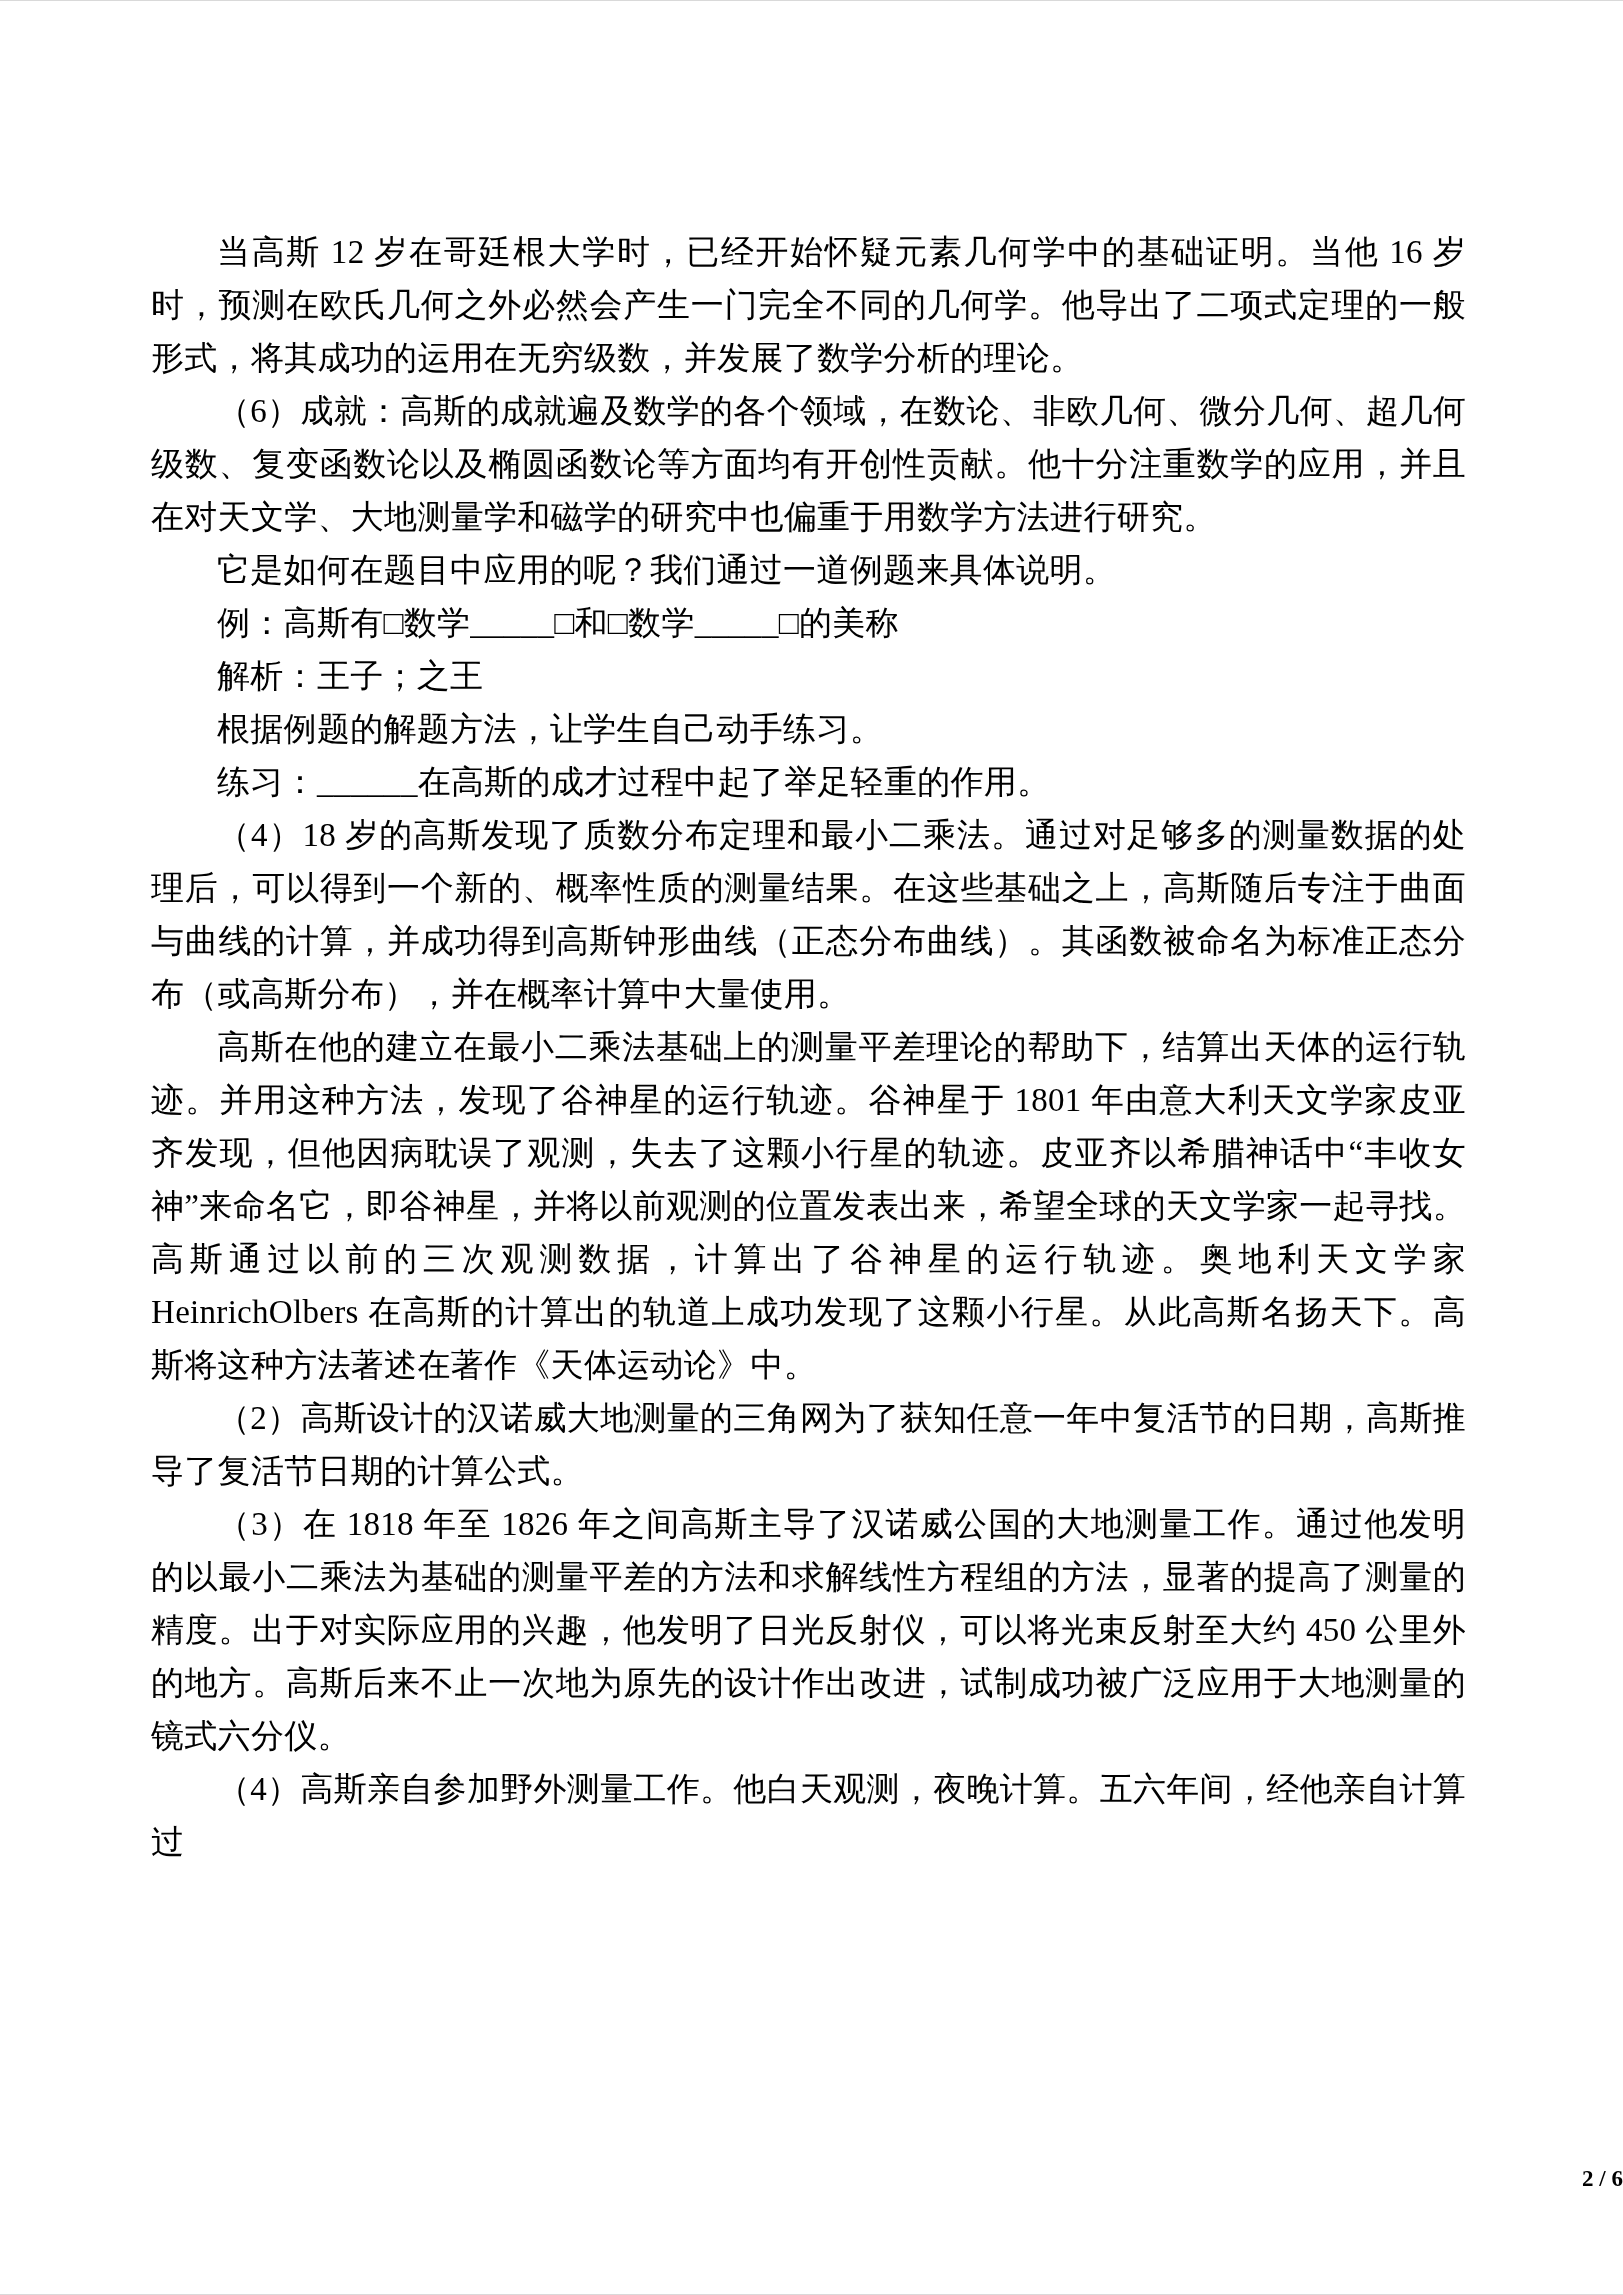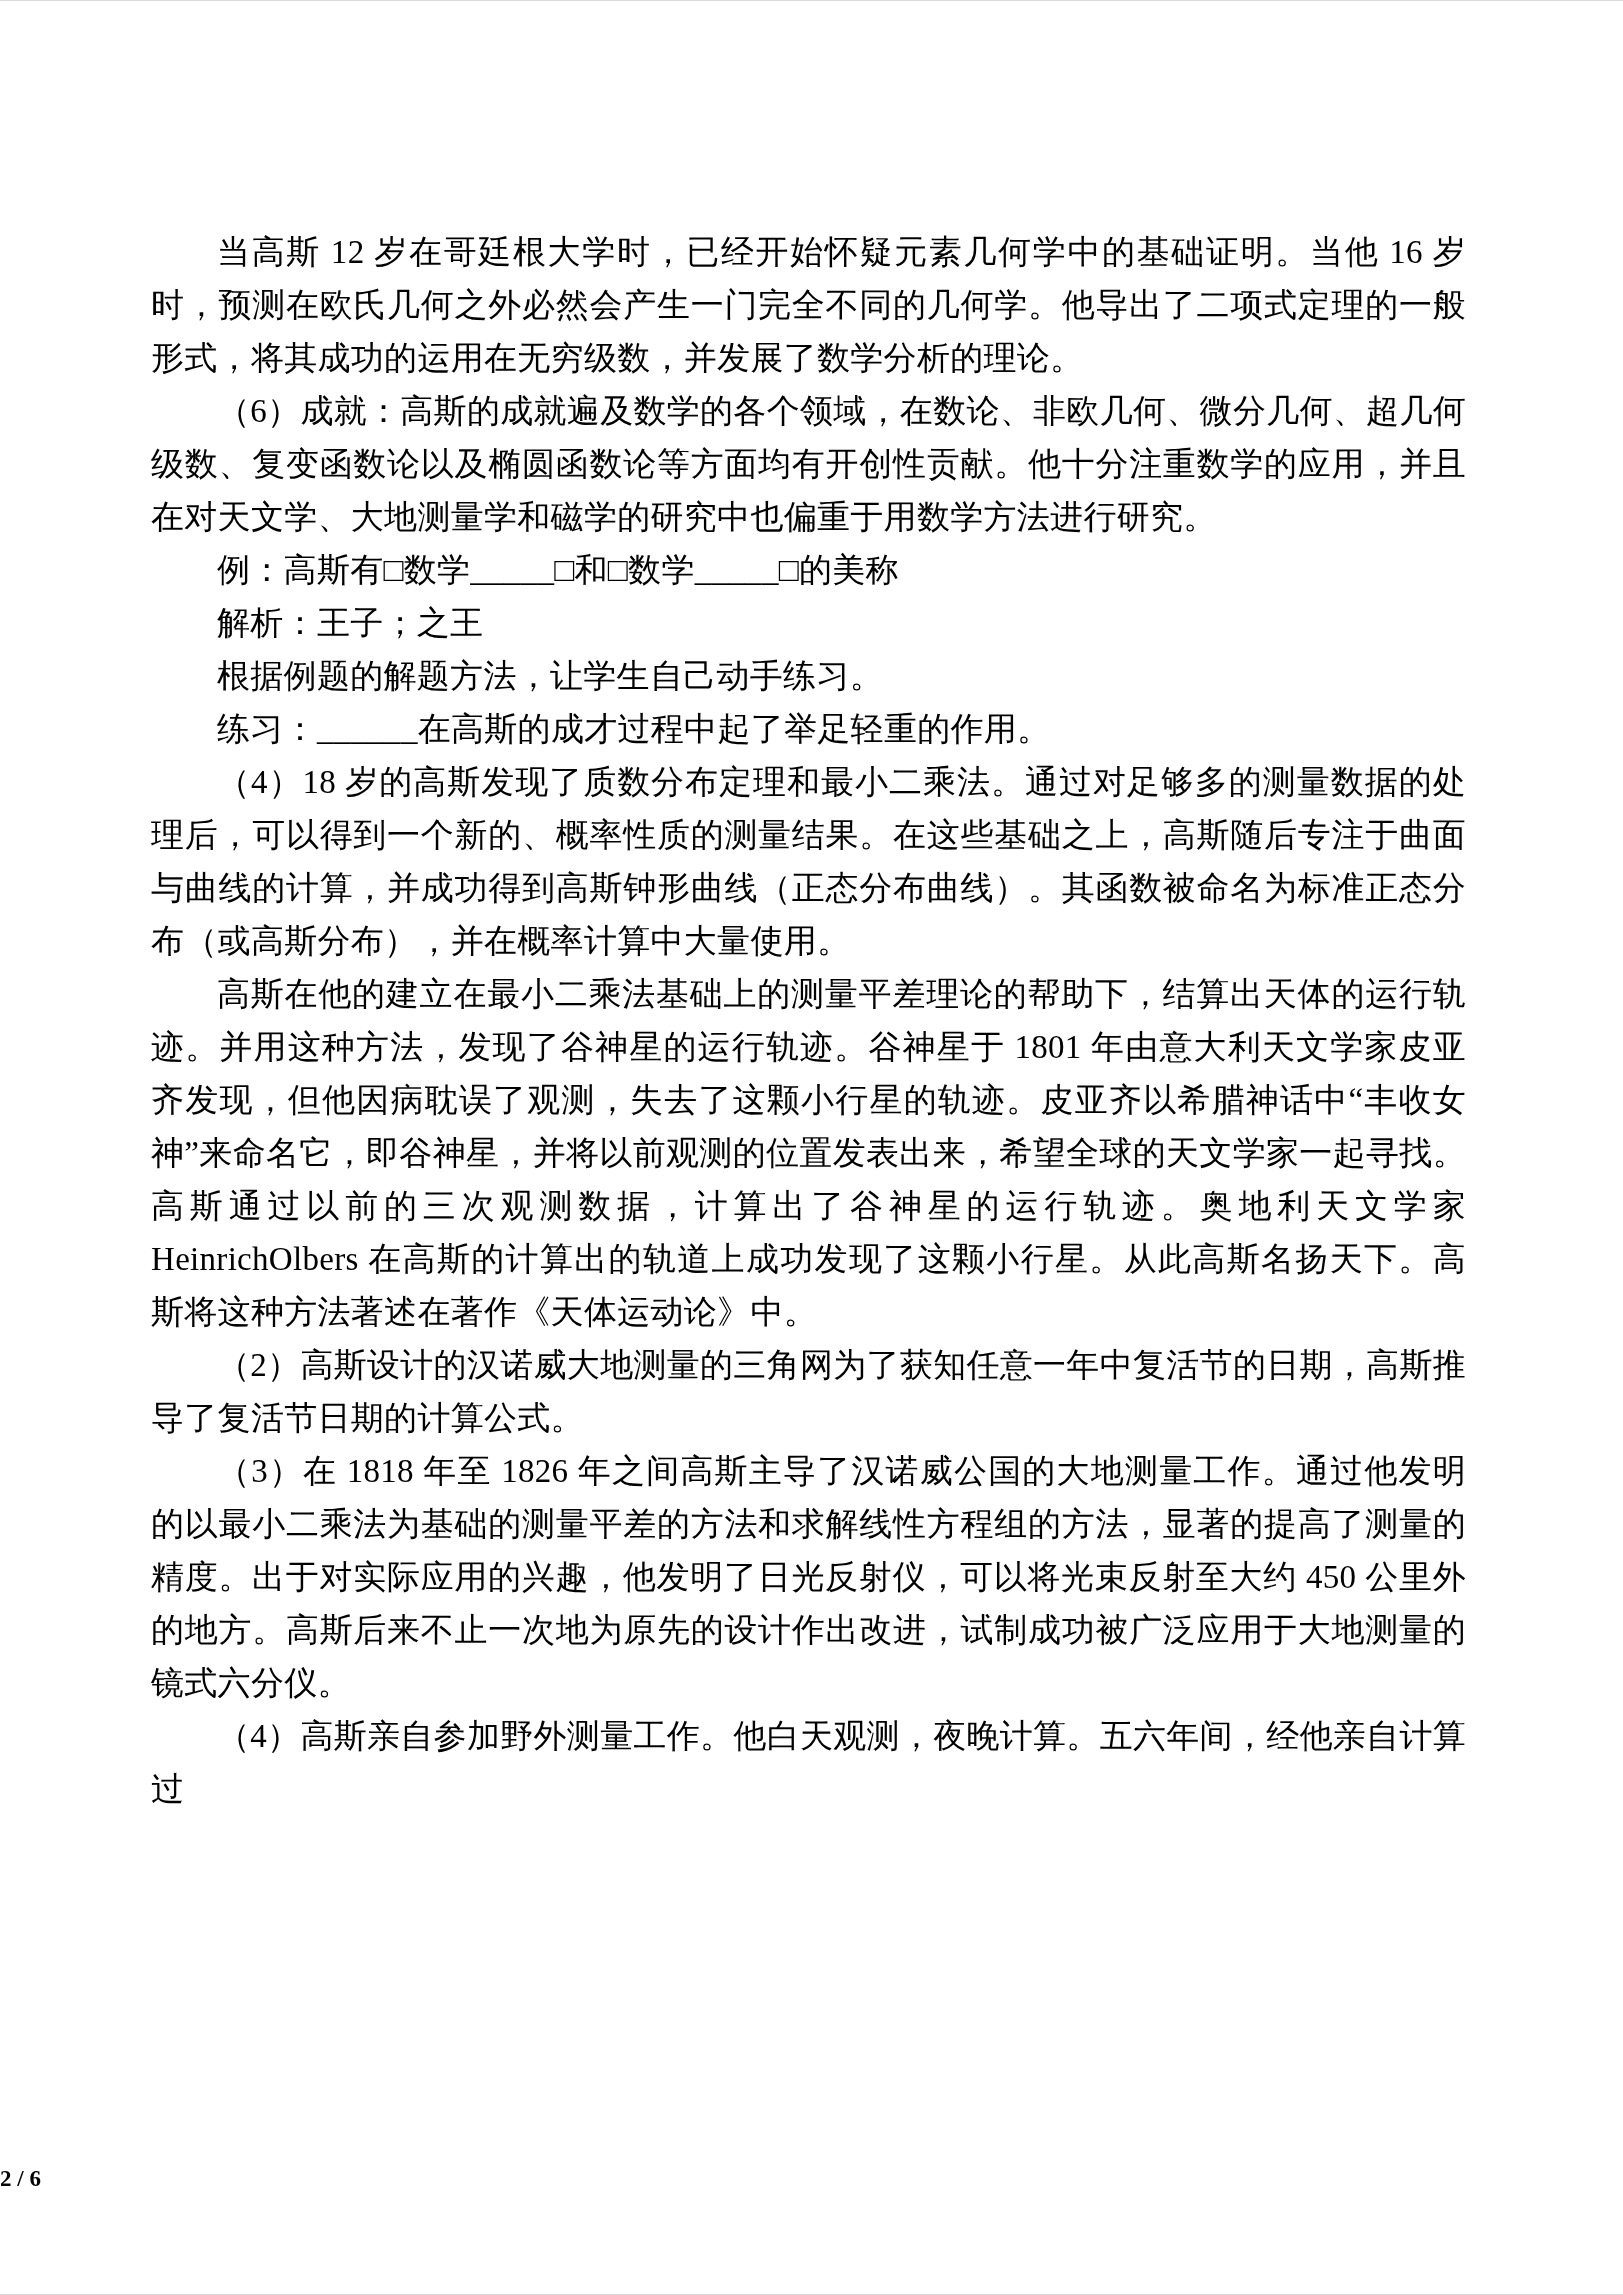--- a/index.html
+++ b/index.html
@@ -30,34 +30,35 @@
       margin: 0;
       padding: 0;
       text-indent: 2em;
       letter-spacing: 0.3px;
     }
     .footer {
       position: absolute;
       left: 0;
       right: 0;
       bottom: 102px;
-      text-align: left;
+      text-align: right;
       font-size: 23px;
       font-weight: bold;
       font-family: "Liberation Serif", "DejaVu Serif", serif;
       color: #000000;
     }
   </style>
 </head>
 <body>
 
 <div class="page">
   <div class="content">
     <p>当高斯 12 岁在哥廷根大学时，已经开始怀疑元素几何学中的基础证明。当他 16 岁时，预测在欧氏几何之外必然会产生一门完全不同的几何学。他导出了二项式定理的一般形式，将其成功的运用在无穷级数，并发展了数学分析的理论。</p>
     <p>（6）成就：高斯的成就遍及数学的各个领域，在数论、非欧几何、微分几何、超几何级数、复变函数论以及椭圆函数论等方面均有开创性贡献。他十分注重数学的应用，并且在对天文学、大地测量学和磁学的研究中也偏重于用数学方法进行研究。</p>
+    <p>它是如何在题目中应用的呢？我们通过一道例题来具体说明。</p>
     <p>例：高斯有□数学_____□和□数学_____□的美称</p>
     <p>解析：王子；之王</p>
     <p>根据例题的解题方法，让学生自己动手练习。</p>
     <p>练习：______在高斯的成才过程中起了举足轻重的作用。</p>
     <p>（4）18 岁的高斯发现了质数分布定理和最小二乘法。通过对足够多的测量数据的处理后，可以得到一个新的、概率性质的测量结果。在这些基础之上，高斯随后专注于曲面与曲线的计算，并成功得到高斯钟形曲线（正态分布曲线）。其函数被命名为标准正态分布（或高斯分布），并在概率计算中大量使用。</p>
     <p>高斯在他的建立在最小二乘法基础上的测量平差理论的帮助下，结算出天体的运行轨迹。并用这种方法，发现了谷神星的运行轨迹。谷神星于 1801 年由意大利天文学家皮亚齐发现，但他因病耽误了观测，失去了这颗小行星的轨迹。皮亚齐以希腊神话中“丰收女神”来命名它，即谷神星，并将以前观测的位置发表出来，希望全球的天文学家一起寻找。高斯通过以前的三次观测数据，计算出了谷神星的运行轨迹。奥地利天文学家 HeinrichOlbers 在高斯的计算出的轨道上成功发现了这颗小行星。从此高斯名扬天下。高斯将这种方法著述在著作《天体运动论》中。</p>
     <p>（2）高斯设计的汉诺威大地测量的三角网为了获知任意一年中复活节的日期，高斯推导了复活节日期的计算公式。</p>
     <p>（3）在 1818 年至 1826 年之间高斯主导了汉诺威公国的大地测量工作。通过他发明的以最小二乘法为基础的测量平差的方法和求解线性方程组的方法，显著的提高了测量的精度。出于对实际应用的兴趣，他发明了日光反射仪，可以将光束反射至大约 450 公里外的地方。高斯后来不止一次地为原先的设计作出改进，试制成功被广泛应用于大地测量的镜式六分仪。</p>
     <p>（4）高斯亲自参加野外测量工作。他白天观测，夜晚计算。五六年间，经他亲自计算过</p>
   </div>

